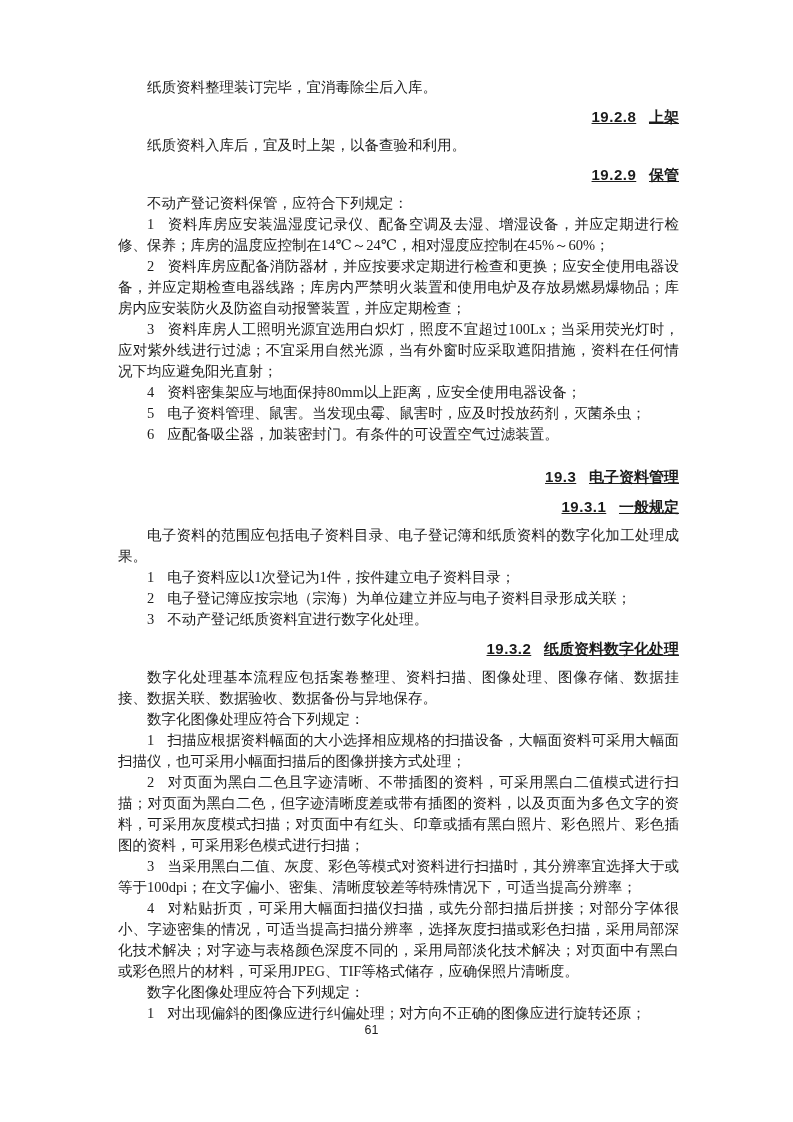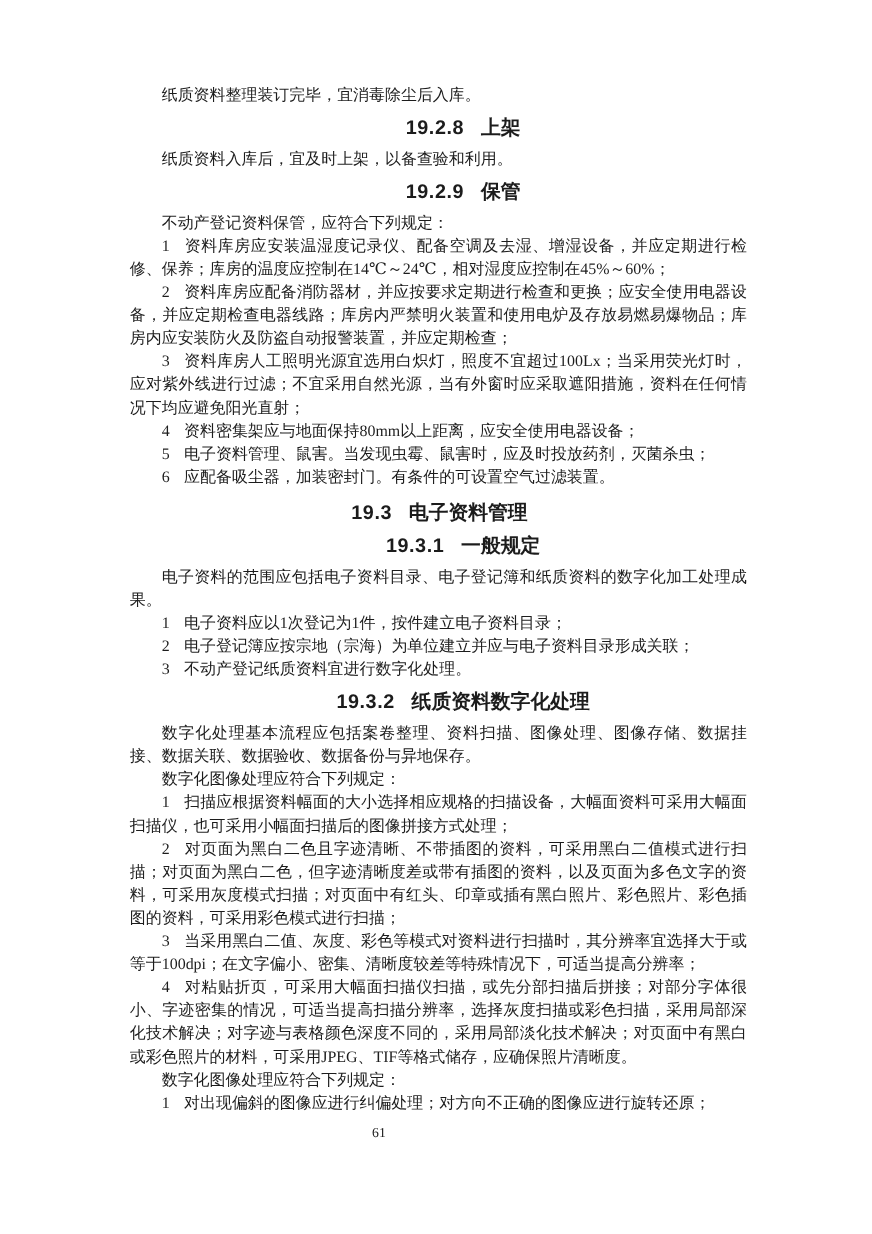--- a/index.html
+++ b/index.html
@@ -25,26 +25,27 @@
     line-height: 21px;
     text-align: justify;
   }
   .para {
     margin: 0;
     text-indent: 2em;
   }
   .heading {
     font-family: "Liberation Sans", "DejaVu Sans", sans-serif;
     font-weight: bold;
-    font-size: 18px;
+    font-size: 15px;
     line-height: 21px;
-    text-align: center;
+    text-align: right;
+    text-decoration: underline;
   }
   .heading.h2 {
-    margin: 11px 0 9px 0;
+    margin: 21px 0 9px 0;
     padding-left: 2px;
   }
   .heading.h3 {
     margin: 8px 0 8px 0;
     padding-left: 45px;
   }
   .hnum {
     margin-right: 0.85em;
     letter-spacing: 0.5px;
   }
@@ -53,21 +54,22 @@
   }
   .page-number {
     position: absolute;
     left: 0;
     top: 1022px;
     width: 689px;
     text-align: center;
     font-size: 12.5px;
     line-height: 16px;
     color: #1c1c1c;
-    font-family: Liberation Serif, serif;
+    font-family: Liberation Sans, sans-serif;
+    padding-left: 27px;
   }
 </style>
 </head>
 <body>
 
 <div class="page">
   <div class="content">
       <p class="para">纸质资料整理装订完毕，宜消毒除尘后入库。</p>
       <div class="heading h3"><span class="hnum">19.2.8</span><span class="htitle">上架</span></div>
       <p class="para">纸质资料入库后，宜及时上架，以备查验和利用。</p>

